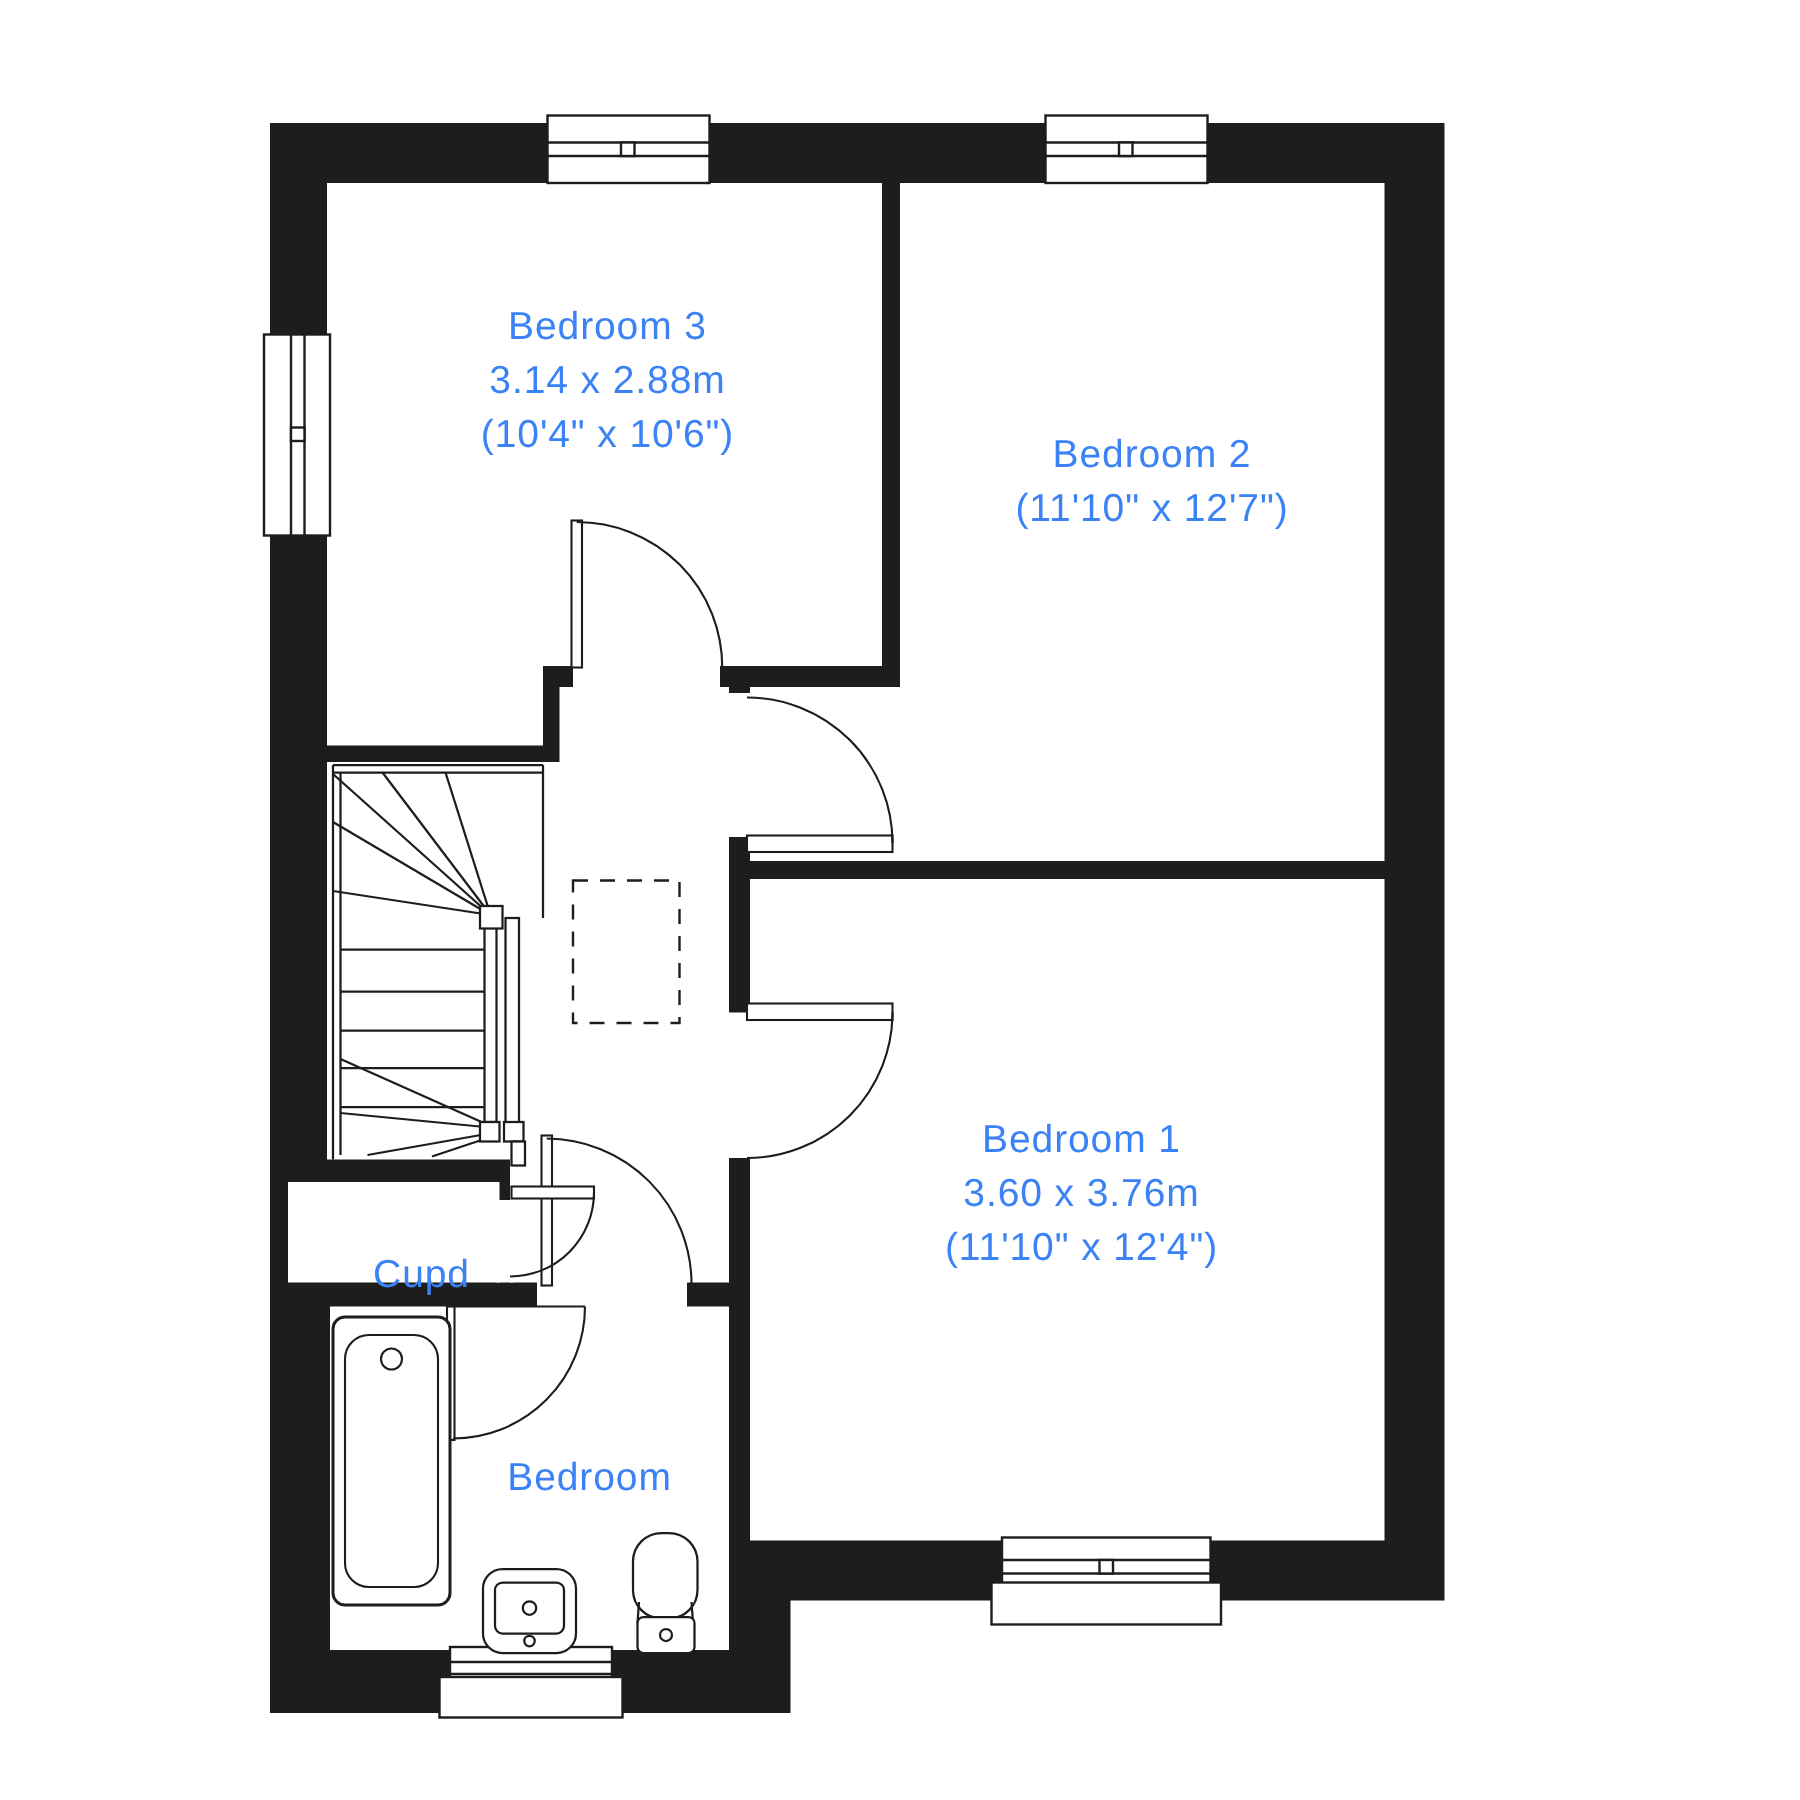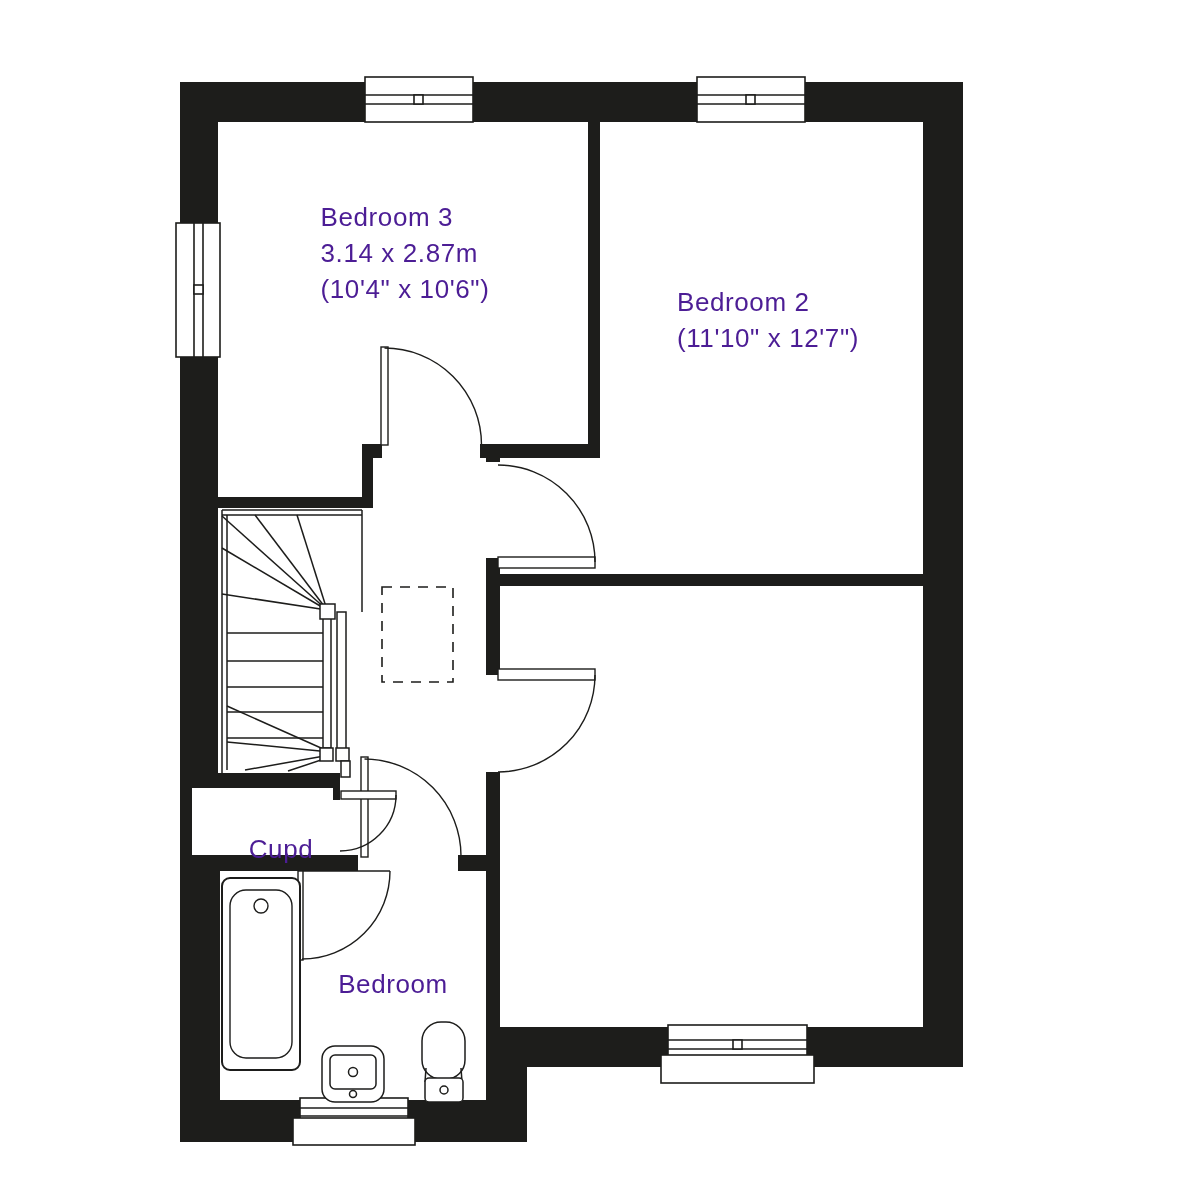--- a/index.html
+++ b/index.html
@@ -7,21 +7,22 @@
     position:relative;
     width:1200px;height:1200px;
     background:#ffffff;
     font-family:"Liberation Sans", sans-serif;
     overflow:hidden;
   }
   .plan-svg{position:absolute;left:0;top:0;}
   .room-label{
     position:absolute;
     transform:translate(-50%,-50%);
-    color:#4c1d95;
+    text-align:center;
+    color:#3b82f6;
     font-size:26px;
     line-height:36px;
     letter-spacing:0.6px;
     white-space:nowrap;
   }
 </style>
 </head>
 <body>
 
 <div class="plan-wrap">
@@ -165,29 +166,34 @@
         <rect x="422" y="1022" width="43" height="57" rx="19"></rect>
         <path d="M 426 1068 L 425 1082 M 461 1068 L 462 1082" fill="none"></path>
         <rect x="425" y="1078" width="38" height="24" rx="4"></rect>
         <circle cx="444" cy="1090" r="4"></circle>
       </g>
     </g>
   </svg>
 
   <div class="room-label" style="left:405px; top:253px;">
     <div>Bedroom 3</div>
-    <div>3.14 x 2.87m</div>
+    <div>3.14 x 2.88m</div>
     <div>(10'4" x 10'6")</div>
   </div>
 
   <div class="room-label" style="left:768px; top:320px;">
     <div>Bedroom 2</div>
     <div>(11'10" x 12'7")</div>
   </div>
 
+  <div class="room-label" style="left:721px; top:795px;">
+    <div>Bedroom 1</div>
+    <div>3.60 x 3.76m</div>
+    <div>(11'10" x 12'4")</div>
+  </div>
 
   <div class="room-label" style="left:281px; top:823px;margin-top:26px;">
     <div>Cupd</div>
   </div>
 
   <div class="room-label" style="left:393px; top:984px;">
     <div>Bedroom</div>
   </div>
 
 </div>

